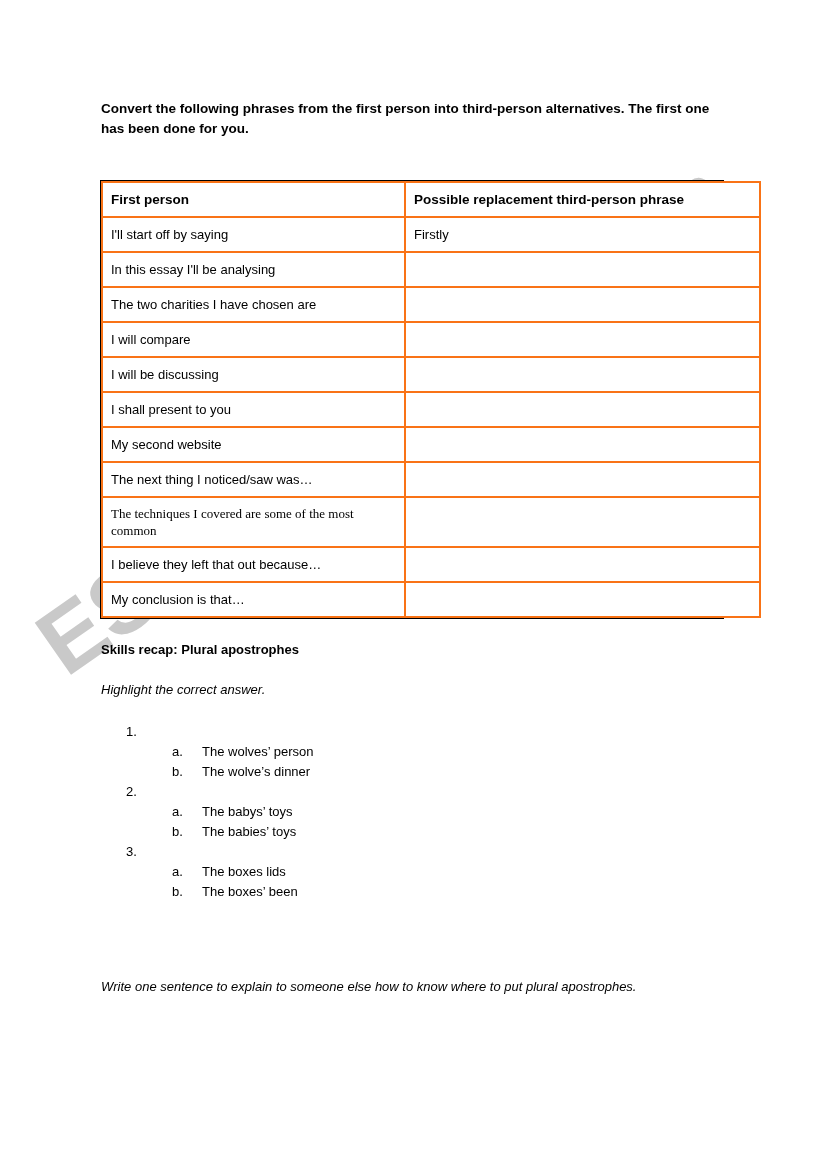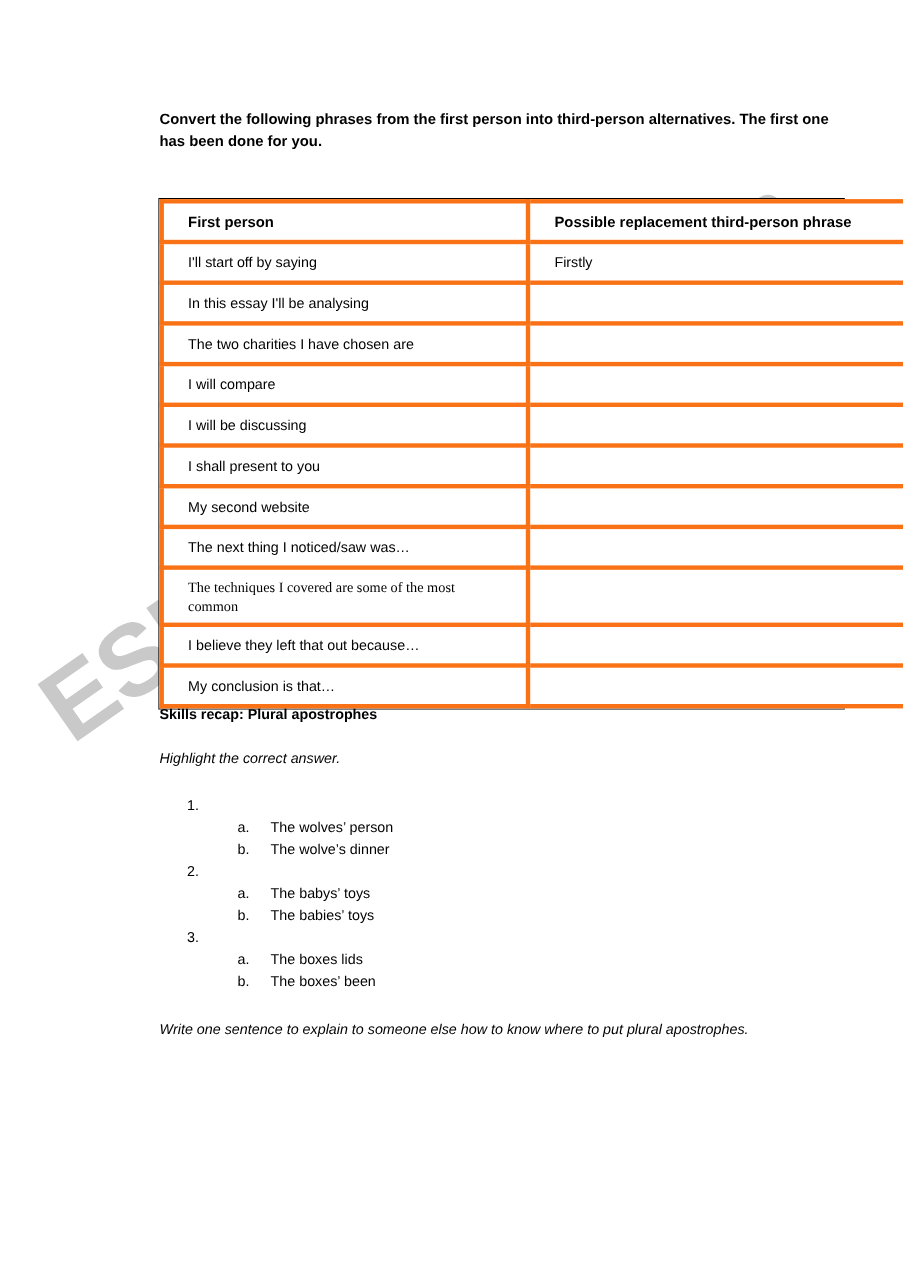--- a/index.html
+++ b/index.html
@@ -40,21 +40,20 @@
     color: #c9c9c9;
   }
 
   
   #page {
     position: absolute;
     left: 0; top: 0;
     width: 729px;
     height: 1161px;
     z-index: 2;
-    margin-left: 44px;
   }
 
   .intro {
     position: absolute;
     left: 101px;
     top: 99px;
     width: 622px;
     font-size: 13.5px;
     font-weight: bold;
     line-height: 20px;
@@ -65,22 +64,22 @@
     position: absolute;
     left: 100px;
     top: 180px;
     width: 622px;
     border-collapse: collapse;
     table-layout: fixed;
     background: #ffffff;
   }
   .phrase-table td,
   .phrase-table th {
-    border: 4px solid #f97316;
-    padding: 7px 22px;
+    border: 2px solid #f97316;
+    padding: 7px 8px;
     font-size: 13px;
     line-height: 17px;
     text-align: left;
     vertical-align: middle;
     background: #ffffff;
   }
   .phrase-table th {
     font-weight: bold;
     font-size: 13.5px;
   }
@@ -156,21 +155,21 @@
     width: 30px;
     flex: 0 0 30px;
   }
   .opt-text {
     flex: 1 1 auto;
   }
 
   .closing-instruction {
     position: absolute;
     left: 101px;
-    top: 925px;
+    top: 976px;
     width: 560px;
     font-size: 13px;
     font-style: italic;
     line-height: 21px;
   }
 </style>
 </head>
 <body>
 
 <div id="watermark-layer">

